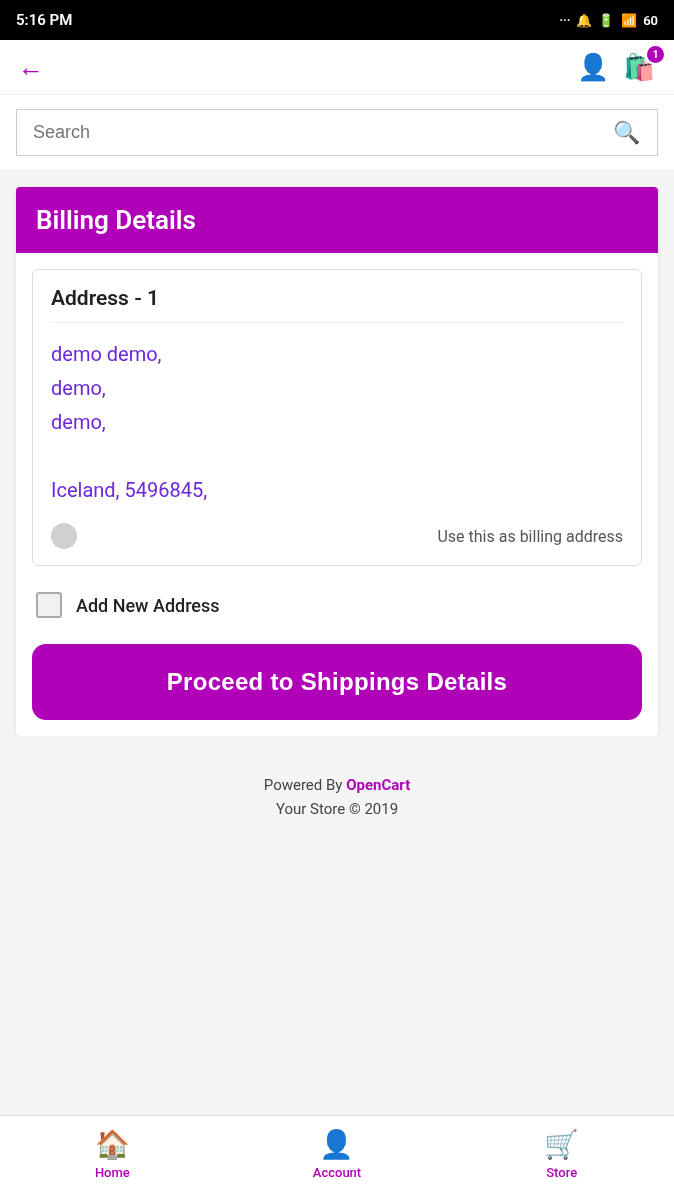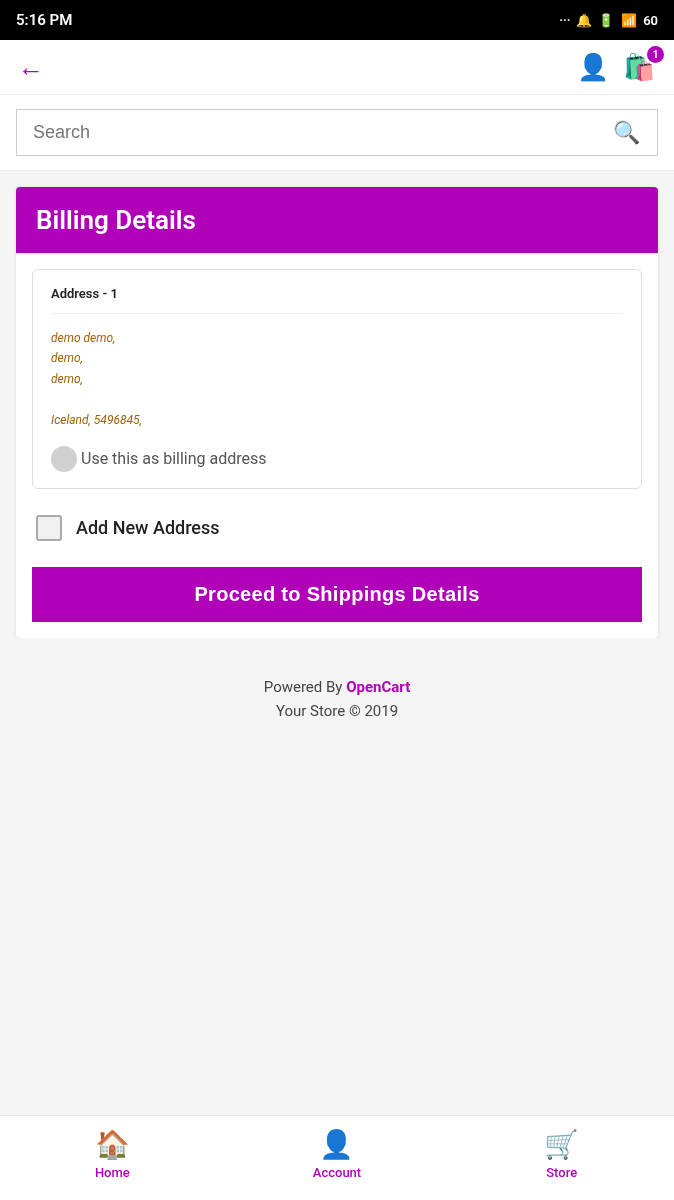--- a/index.html
+++ b/index.html
@@ -135,41 +135,41 @@
 
     
     .address-card {
       border: 1px solid #ddd;
       border-radius: 6px;
       padding: 16px 18px;
       background: #fff;
       margin-bottom: 16px;
     }
     .address-label {
-      font-size: 13px;
+      font-size: 21px;
       font-weight: 600;
       color: #222;
       padding-bottom: 12px;
       border-bottom: 1px solid #eee;
       margin-bottom: 14px;
     }
     .address-details {
-      font-size: 12px;
-      color: #a16207;
+      font-size: 20px;
+      color: #6d28d9;
       line-height: 1.7;
       margin-bottom: 16px;
-      font-style: italic;
     }
 
     
     .radio-row {
       display: flex;
       align-items: center;
-      gap: 4px;
+      gap: 12px;
       margin-top: 4px;
+      justify-content: space-between;
     }
     .radio-btn {
       width: 26px;
       height: 26px;
       border-radius: 50%;
       background: #d0d0d0;
       border: none;
       cursor: pointer;
       flex-shrink: 0;
     }
@@ -201,23 +201,23 @@
       color: #222;
       font-weight: 500;
     }
 
     
     .proceed-btn {
       width: 100%;
       background: #b000b8;
       color: #fff;
       border: none;
-      border-radius: 0;
-      padding: 16px;
-      font-size: 20px;
+      border-radius: 14px;
+      padding: 24px;
+      font-size: 24px;
       font-weight: 600;
       cursor: pointer;
       text-align: center;
       letter-spacing: 0.3px;
     }
 
     
     .footer-powered {
       text-align: center;
       padding: 40px 16px 20px;

